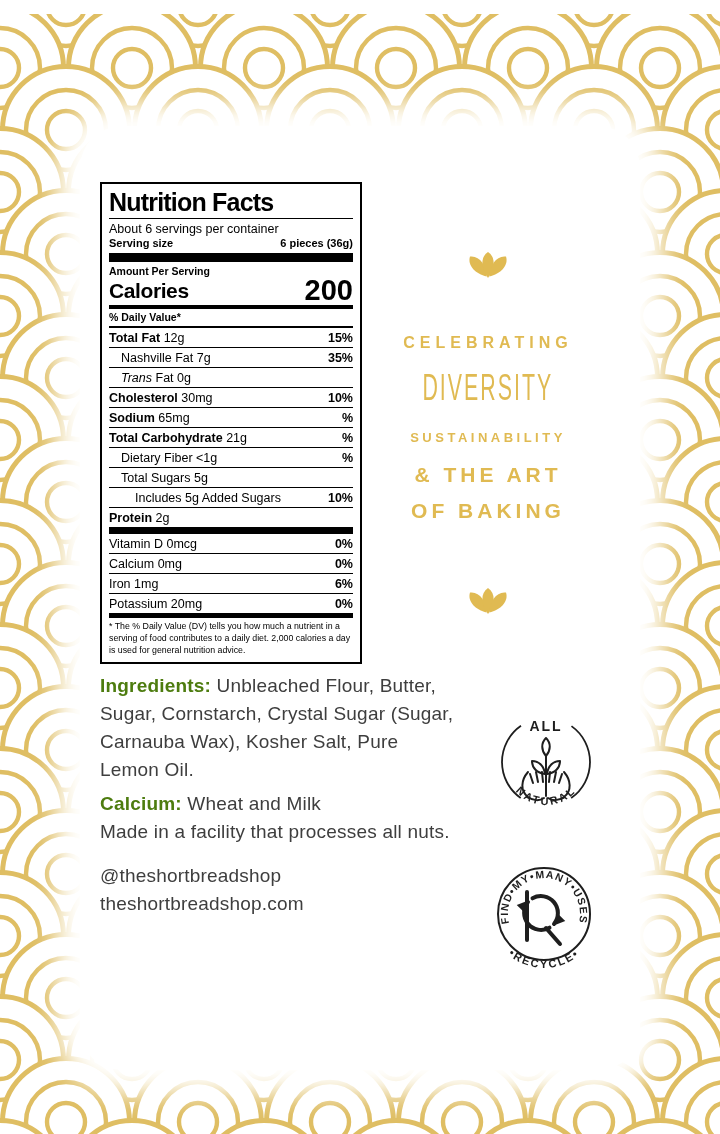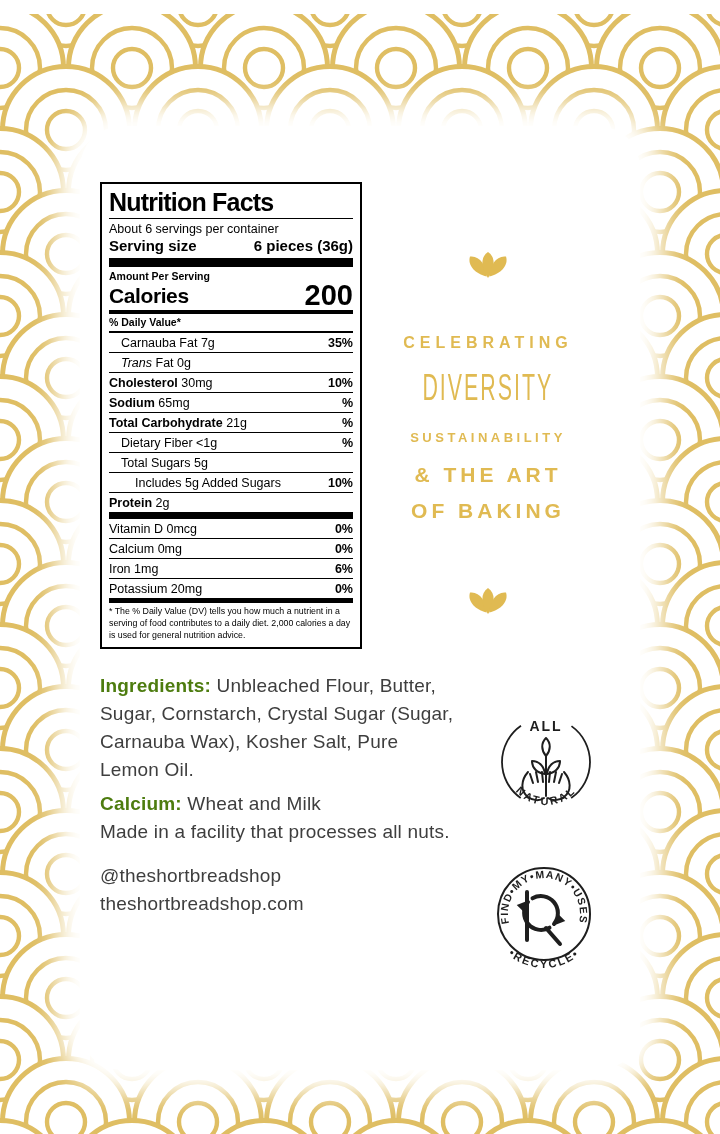--- a/index.html
+++ b/index.html
@@ -16,21 +16,21 @@
   #panel{position:absolute;left:80px;top:112px;width:560px;height:944px;background:#fff;
          border-radius:42px;box-shadow:0 0 26px 24px #fff;z-index:1;}
   .abs{position:absolute;z-index:2;}
 
   
   #nf{left:100px;top:168px;width:244px;background:#fff;border:2px solid var(--ink);
       padding:5px 7px 6px 7px;color:var(--ink);}
   #nf .title{font-size:25px;font-weight:bold;letter-spacing:-0.8px;line-height:1.05;
              border-bottom:1px solid var(--ink);padding-bottom:3px;}
   #nf .sub{font-size:12.5px;padding-top:3px;}
-  #nf .serv{display:flex;justify-content:space-between;font-size:15px;font-weight:bold;
+  #nf .serv{display:flex;justify-content:space-between;font-size:11px;font-weight:bold;
             padding:1px 0 4px 0;gap:28px;}
   .bar{background:var(--ink);}
   .bar8{height:9px;} .bar4{height:4px;} .bar7{height:7px;} .bar5{height:5px;}
   #nf .aps{font-size:10.5px;font-weight:bold;padding-top:3px;}
   #nf .calrow{display:flex;justify-content:space-between;align-items:flex-end;padding:0 0 2px 0;text-align:right;}
   #nf .calword{font-size:21px;font-weight:bold;letter-spacing:-0.4px;}
   #nf .calval{font-size:29px;font-weight:bold;line-height:0.9;}
   #nf .dvh{font-size:10.5px;font-weight:bold;text-align:left;padding:2px 0 3px 0;
            border-bottom:1px solid var(--ink);}
   .nrow{display:flex;justify-content:space-between;font-size:12.5px;padding:2.5px 0;
@@ -477,21 +477,25 @@
     <div class="bar bar8"></div>
     <div class="aps">Amount Per Serving</div>
     <div class="calrow">
       <span class="calword">Calories</span>
       <span class="calval">200</span>
     </div>
     <div class="bar bar4"></div>
     <div class="dvh">% Daily Value*</div>
 
     <div class="nrow">
-      <span class="ind1"><span>Carnauba Fat</span> <span>7g</span></span>
+      <span><span class="b">Total Fat</span> <span>12g</span></span>
+      <span class="dv">15%</span>
+    </div>
+    <div class="nrow">
+      <span class="ind1"><span>Nashville Fat</span> <span>7g</span></span>
       <span class="dv">35%</span>
     </div>
     <div class="nrow">
       <span class="ind1"><span class="it">Trans</span> <span>Fat</span> <span>0g</span></span>
       <span class="dv"></span>
     </div>
     <div class="nrow">
       <span><span class="b">Cholesterol</span> <span>30mg</span></span>
       <span class="dv">10%</span>
     </div>

